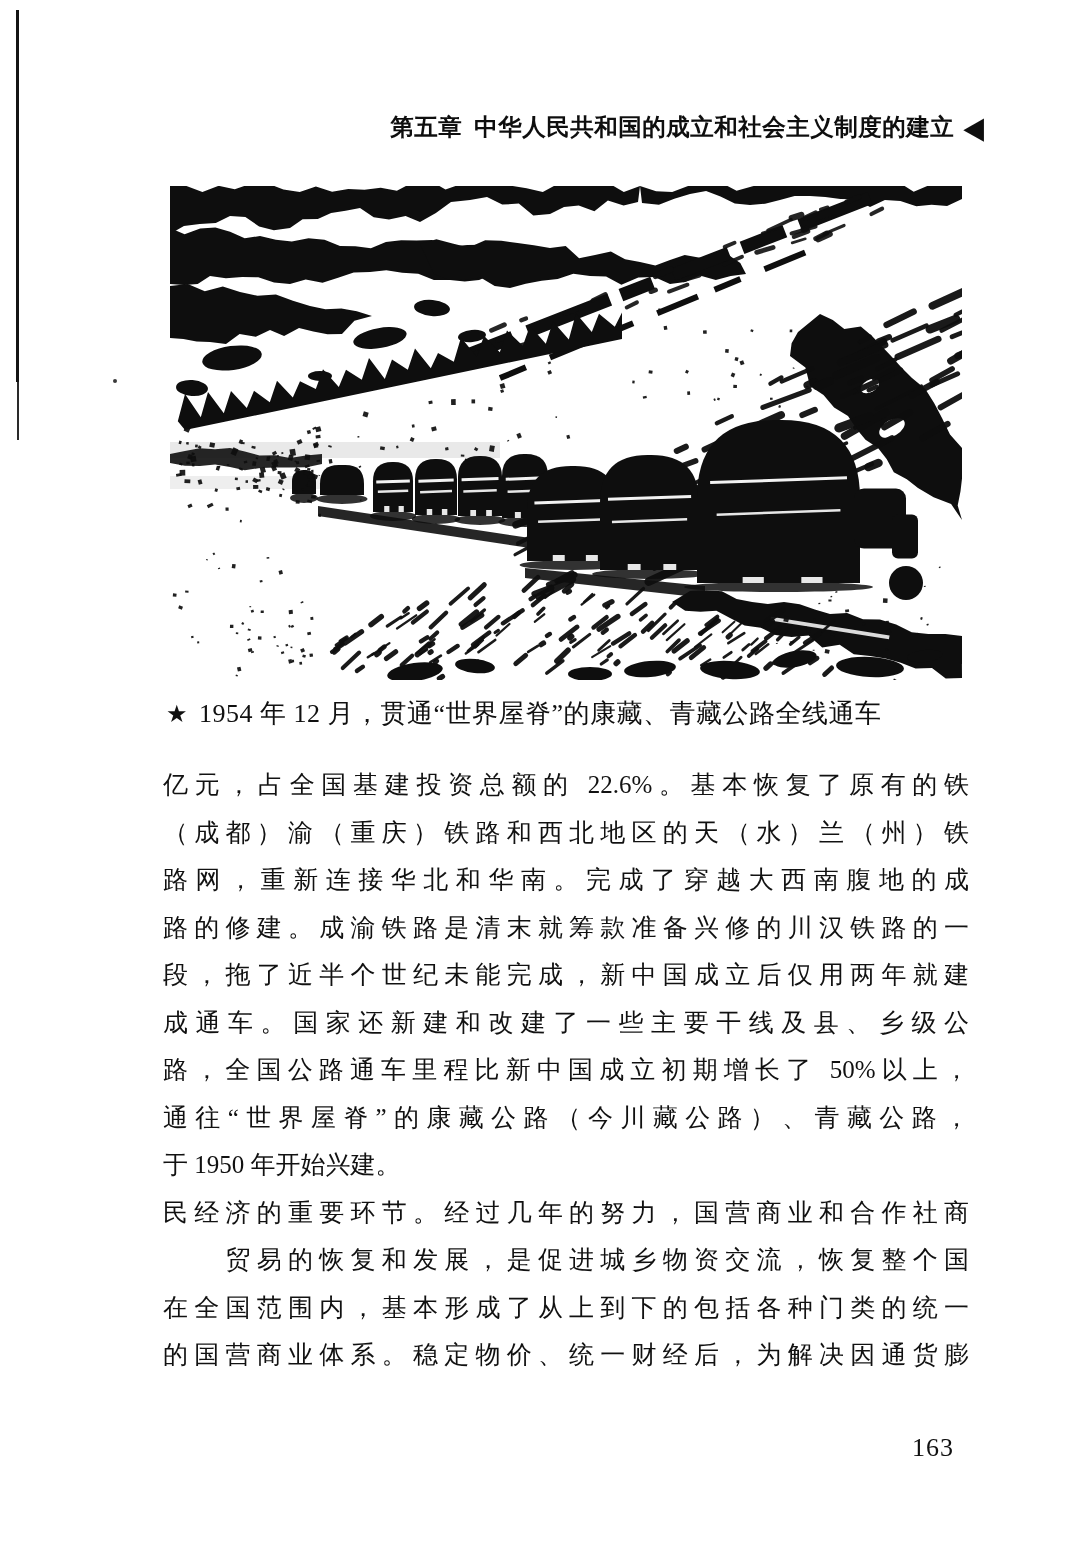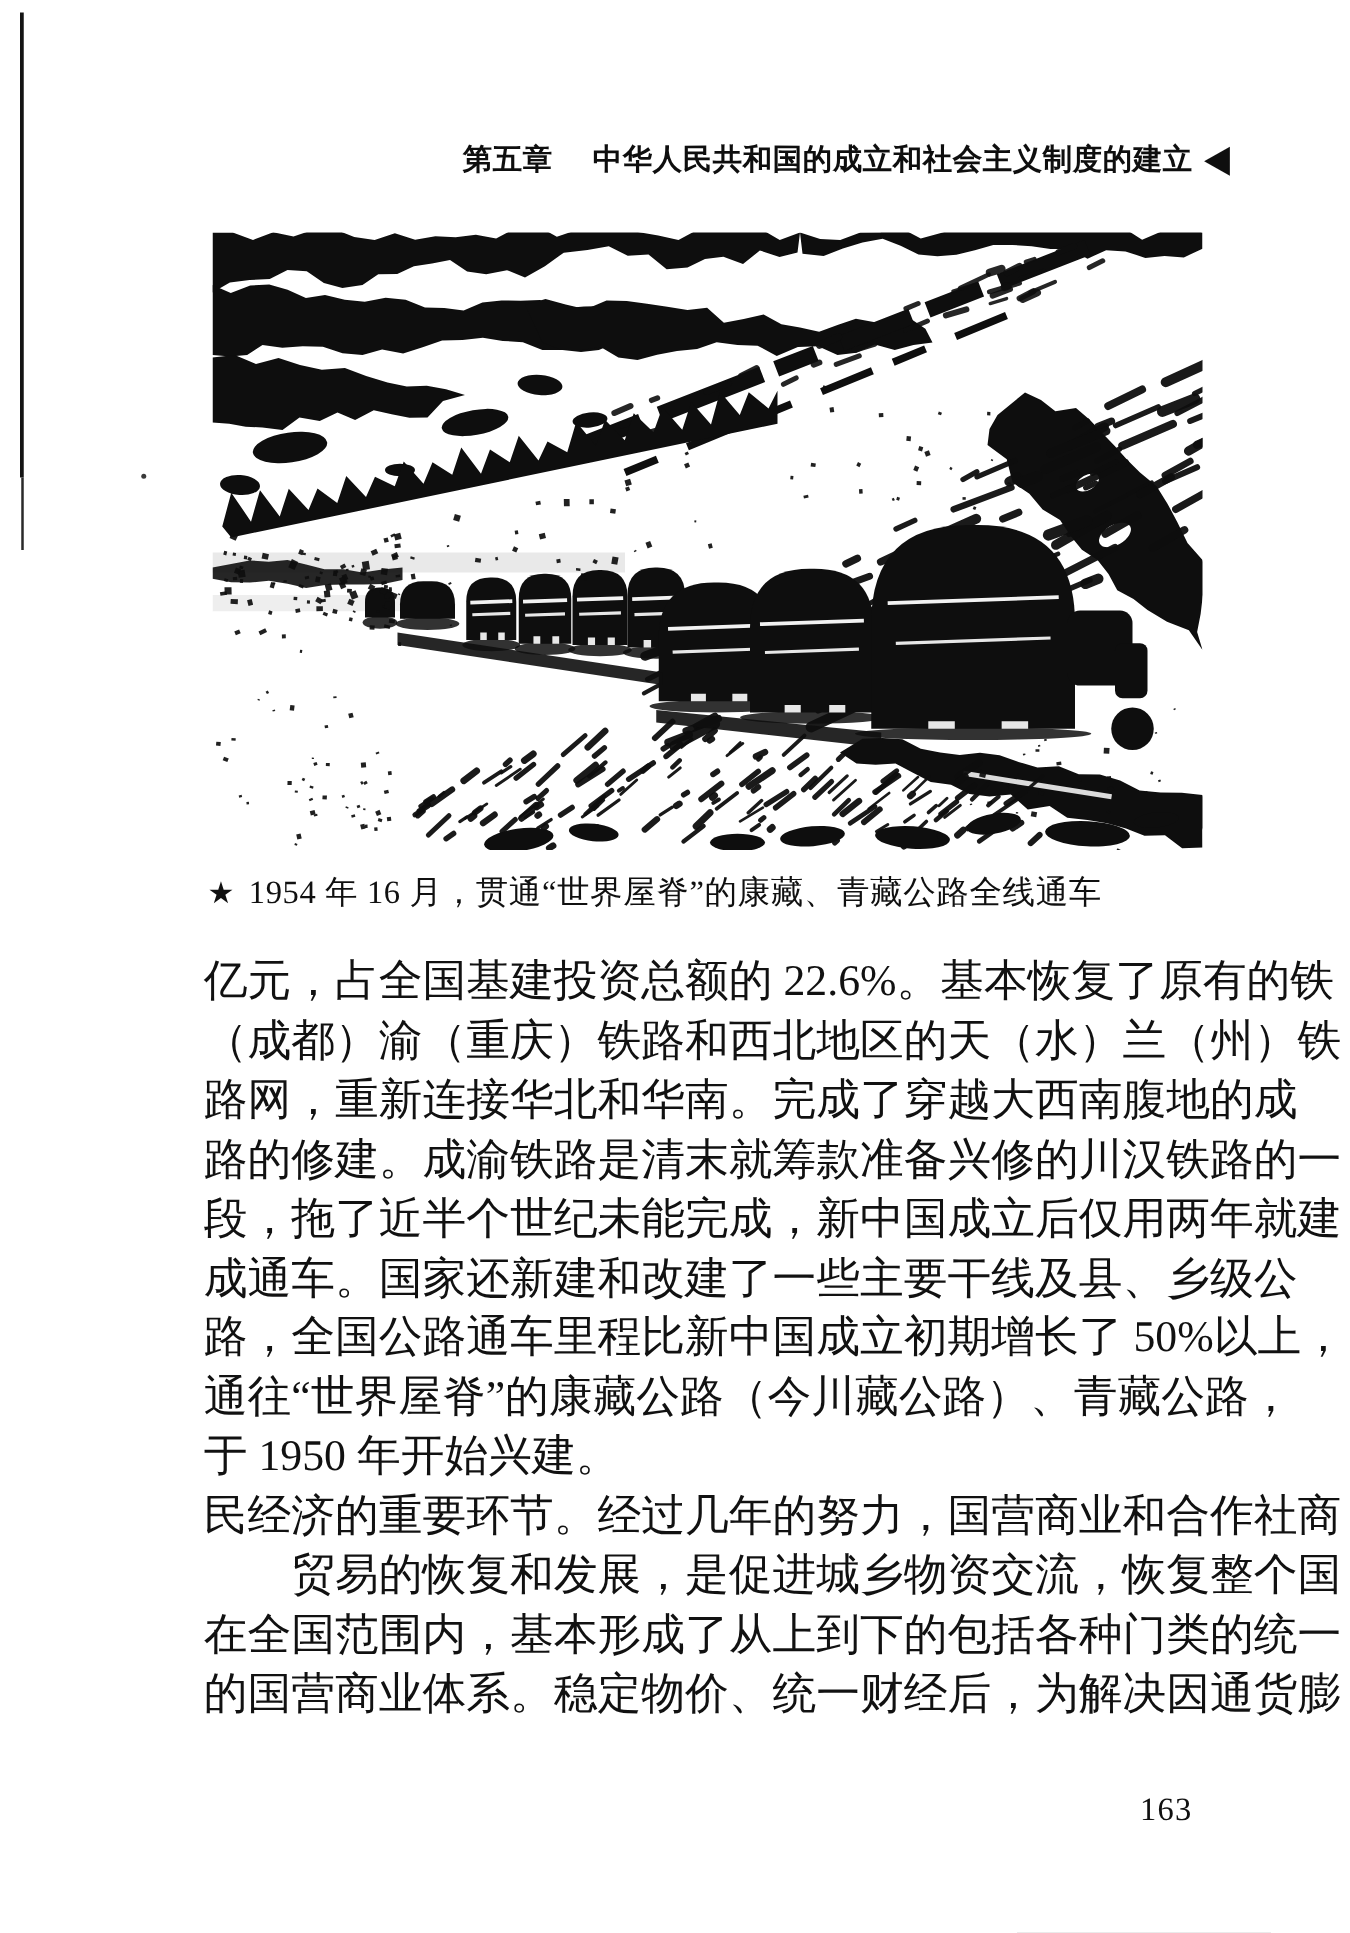--- a/index.html
+++ b/index.html
@@ -11,36 +11,36 @@
   
   .scan-line{position:absolute;left:16px;top:10px;width:3px;height:372px;background:#141414;}
   .scan-line-tail{position:absolute;left:17px;top:382px;width:1.6px;height:58px;background:#2a2a2a;}
   .scan-dot{position:absolute;left:113px;top:379px;width:4px;height:4px;border-radius:50%;background:#3a3a3a;}
   
   .chapter-header{
     position:absolute;top:111px;right:96px;display:flex;align-items:center;
     font-family:"Liberation Sans","DejaVu Sans",sans-serif;font-weight:bold;
     font-size:23.5px;letter-spacing:0.5px;color:#0e0e0e;white-space:nowrap;
   }
-  .chapter-num{margin-right:32px;}
+  .chapter-num{margin-right:12px;}
   .tri{
     margin-left:9px;font-family:"DejaVu Sans",sans-serif;font-size:27px;
     letter-spacing:0;transform:scaleY(1.12);line-height:1;
   }
   
   .photo{position:absolute;left:170px;top:186px;width:792px;height:494px;margin:0;background:#fff;}
   .photo svg{display:block;width:792px;height:494px;}
   
   .caption{
     position:absolute;left:166px;top:696px;font-size:26px;letter-spacing:0.5px;
     color:#101010;white-space:nowrap;
   }
   .caption .star{font-family:"DejaVu Sans",sans-serif;font-size:24px;margin-right:11px;}
   
-  .body-text{position:absolute;left:163px;top:761px;width:806px;font-size:35px;color:#111;}
+  .body-text{position:absolute;left:163px;top:761px;width:806px;font-size:25px;color:#111;}
   .line{
     height:47.5px;line-height:47.5px;white-space:nowrap;
     text-align:justify;text-align-last:justify;
   }
   .line.no-stretch{text-align-last:left;}
   
   .page-number{position:absolute;left:912px;top:1433px;font-size:26px;color:#101010;letter-spacing:1px;}
 </style>
 </head>
 <body>
@@ -619,21 +619,21 @@
           <rect x="72.9" y="450.7" width="2.9" height="1.8" fill="#0e0e0e" transform="rotate(16 105 465)" opacity="0.92"></rect>
           <rect x="104.6" y="458.8" width="2.3" height="1.3" fill="#0e0e0e" transform="rotate(20 105 465)" opacity="0.92"></rect>
           <rect x="128.0" y="478.5" width="2.6" height="2.8" fill="#0e0e0e" transform="rotate(-6 105 465)" opacity="0.92"></rect>
           <rect x="130.7" y="450.7" width="2.9" height="2.3" fill="#0e0e0e" transform="rotate(-29 105 465)" opacity="0.92"></rect>
           <rect x="62.9" y="453.4" width="2.2" height="2.2" fill="#0e0e0e" transform="rotate(26 105 465)" opacity="0.92"></rect>
         </g>
     </svg>
   </figure>
 
   <div class="caption">
-    <span class="star">★</span><span>1954 年 16 月，贯通“世界屋脊”的康藏、青藏公路全线通车</span>
+    <span class="star">★</span><span>1954 年 12 月，贯通“世界屋脊”的康藏、青藏公路全线通车</span>
   </div>
 
   <main class="body-text" id="body-lines">
       <div class="line">亿元，占全国基建投资总额的 22.6%。基本恢复了原有的铁</div>
       <div class="line">（成都）渝（重庆）铁路和西北地区的天（水）兰（州）铁</div>
       <div class="line">路网，重新连接华北和华南。完成了穿越大西南腹地的成</div>
       <div class="line">路的修建。成渝铁路是清末就筹款准备兴修的川汉铁路的一</div>
       <div class="line">段，拖了近半个世纪未能完成，新中国成立后仅用两年就建</div>
       <div class="line">成通车。国家还新建和改建了一些主要干线及县、乡级公</div>
       <div class="line">路，全国公路通车里程比新中国成立初期增长了 50%以上，</div>

